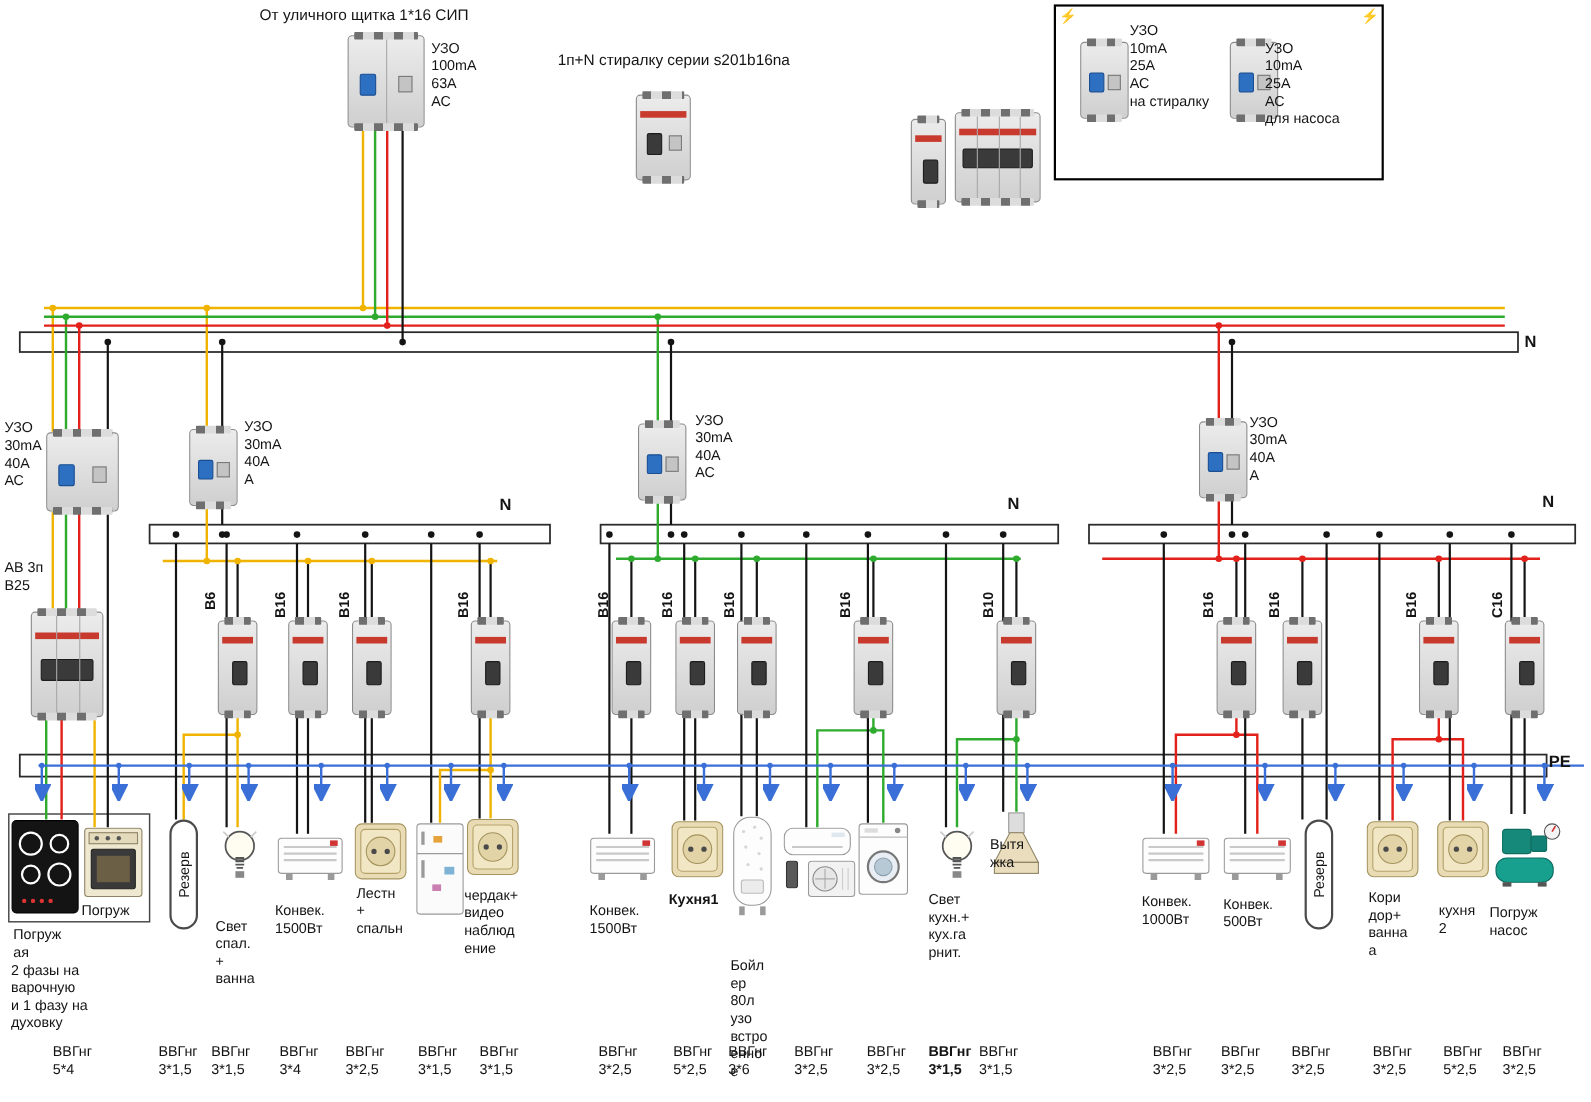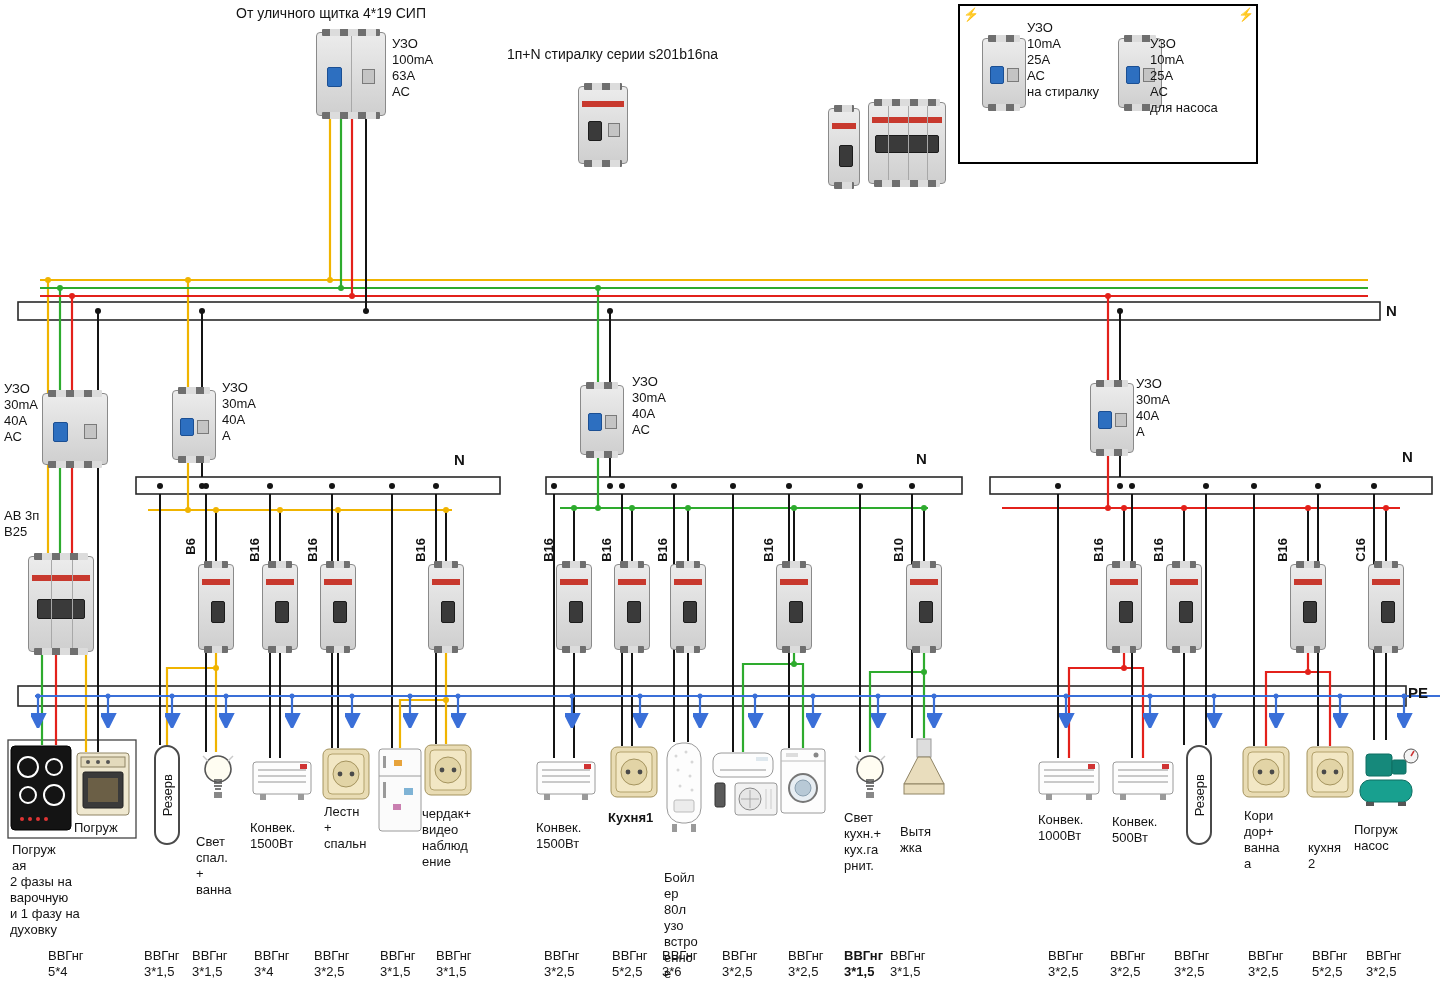--- a/index.html
+++ b/index.html
@@ -289,21 +289,21 @@
           <circle cx="1066" cy="696" r="2.5"></circle>
           <circle cx="1150" cy="696" r="2.5"></circle>
           <circle cx="1214" cy="696" r="2.5"></circle>
           <circle cx="1276" cy="696" r="2.5"></circle>
           <circle cx="1340" cy="696" r="2.5"></circle>
           <circle cx="1404" cy="696" r="2.5"></circle>
         </g>
   </g>
 </svg>
 
-<div class="lbl t14" style="left:236px;top:5px">От уличного щитка 4*19 СИП</div>
+<div class="lbl t14" style="left:236px;top:5px">От уличного щитка 1*16 СИП</div>
 <div class="lbl t14" style="left:507px;top:46px">1п+N стиралку серии s201b16na</div>
 
 <div class="dev base term rcd4" style="left:316px;top:32px">
       <i class="tog blue"></i>
       <i class="btn"></i>
       <i class="sep" style="left:34px"></i>
     </div>
 <div class="lbl" style="left:392px;top:36px">УЗО
 100mA
 63А
@@ -655,21 +655,21 @@
 ер
 80л
 узо
 встро
 енно
 е</div>
 <div class="lbl" style="left:844px;top:810px">Свет
 кухн.+
 кух.га
 рнит.</div>
-<div class="lbl" style="left:900px;top:824px">Вытя
+<div class="lbl" style="left:900px;top:760px">Вытя
 жка</div>
 <div class="lbl" style="left:544px;top:948px">ВВГнг
 3*2,5</div>
 <div class="lbl" style="left:612px;top:948px">ВВГнг
 5*2,5</div>
 <div class="lbl" style="left:662px;top:948px">ВВГнг
 3*6</div>
 <div class="lbl" style="left:722px;top:948px">ВВГнг
 3*2,5</div>
 <div class="lbl" style="left:788px;top:948px">ВВГнг
@@ -765,21 +765,21 @@
       </svg>
 </div>
 <div class="lbl" style="left:1038px;top:812px">Конвек.
 1000Вт</div>
 <div class="lbl" style="left:1112px;top:814px">Конвек.
 500Вт</div>
 <div class="lbl" style="left:1244px;top:808px">Кори
 дор+
 ванна
 а</div>
-<div class="lbl" style="left:1308px;top:840px">кухня
+<div class="lbl" style="left:1308px;top:820px">кухня
 2</div>
 <div class="lbl" style="left:1354px;top:822px">Погруж
 насос</div>
 <div class="lbl" style="left:1048px;top:948px">ВВГнг
 3*2,5</div>
 <div class="lbl" style="left:1110px;top:948px">ВВГнг
 3*2,5</div>
 <div class="lbl" style="left:1174px;top:948px">ВВГнг
 3*2,5</div>
 <div class="lbl" style="left:1248px;top:948px">ВВГнг

